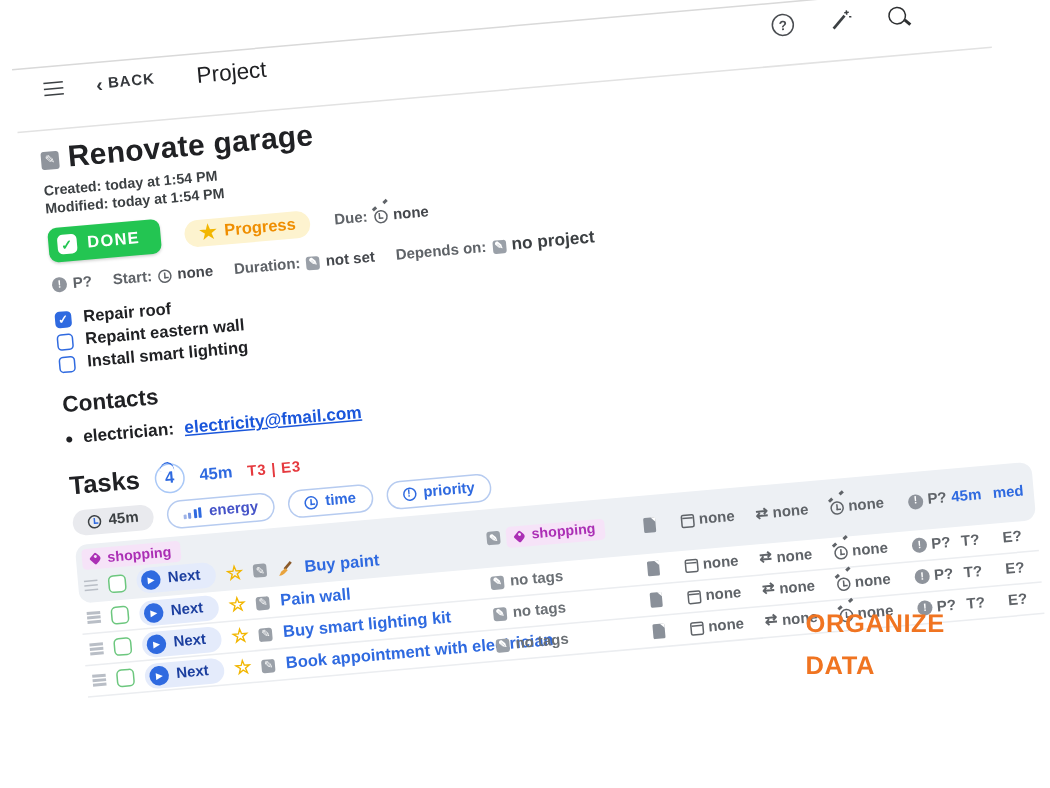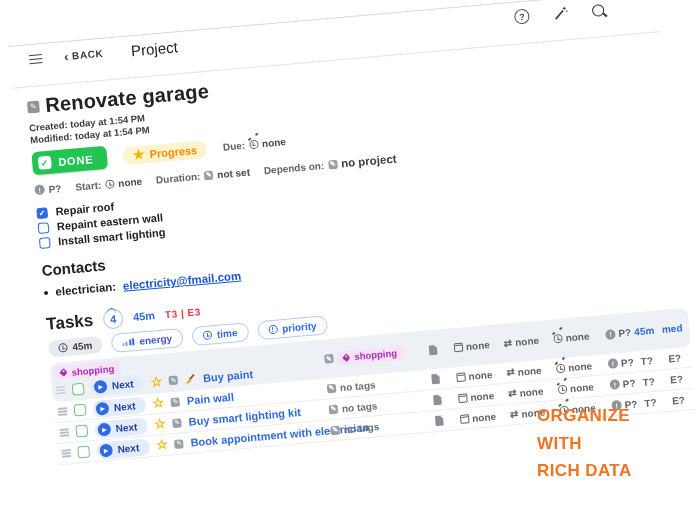--- a/index.html
+++ b/index.html
@@ -443,15 +443,14 @@
         <div class="c-t">T?</div>
         <div class="c-e">E?</div>
       </div>
 
     </div>
   </div>
 </div>
 
 <div class="marketing">
   <div>ORGANIZE</div>
-  <div>WITH</div>
-  <div>RICH DATA</div>
+  <div>DATA</div>
 </div>
 
 </body></html>

